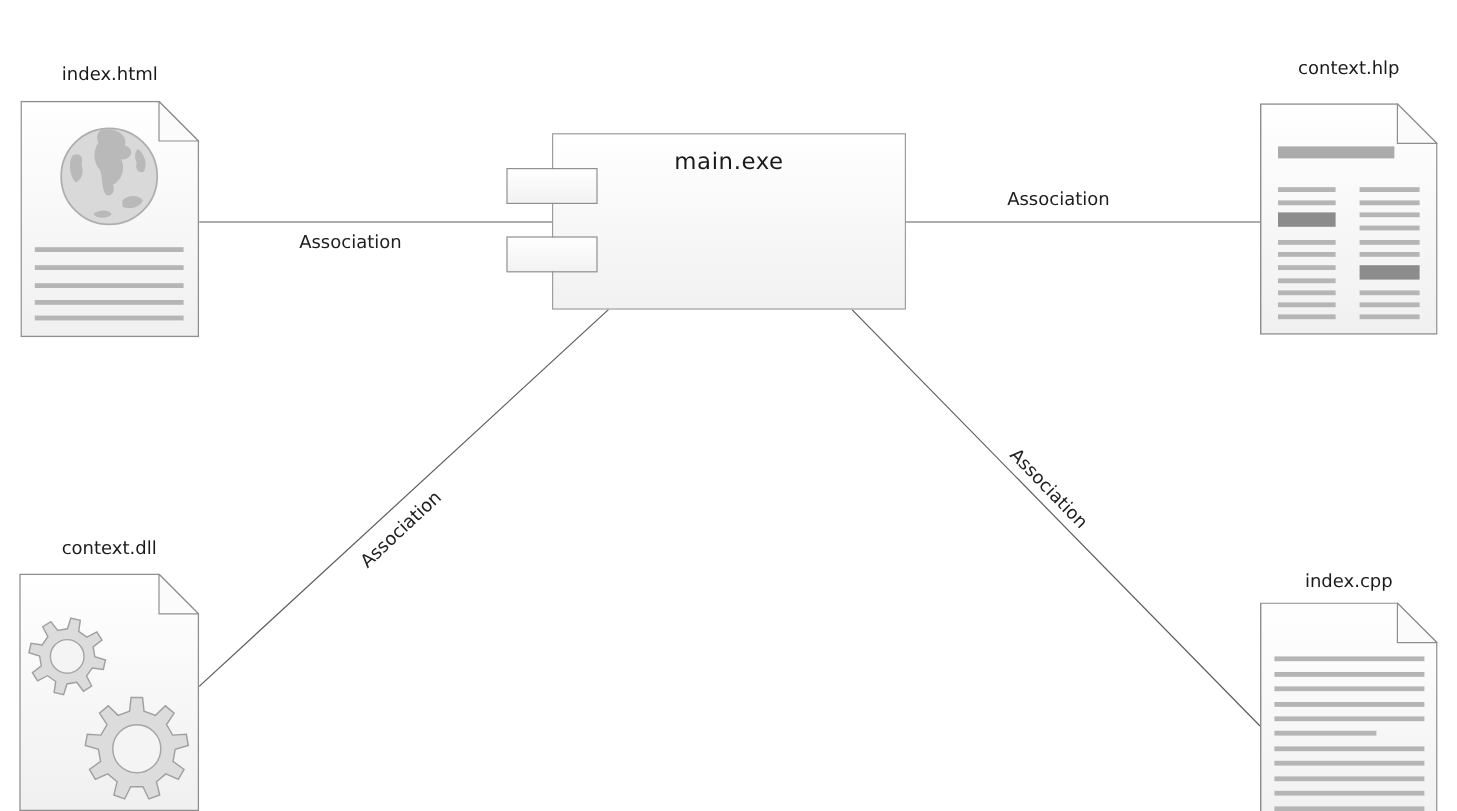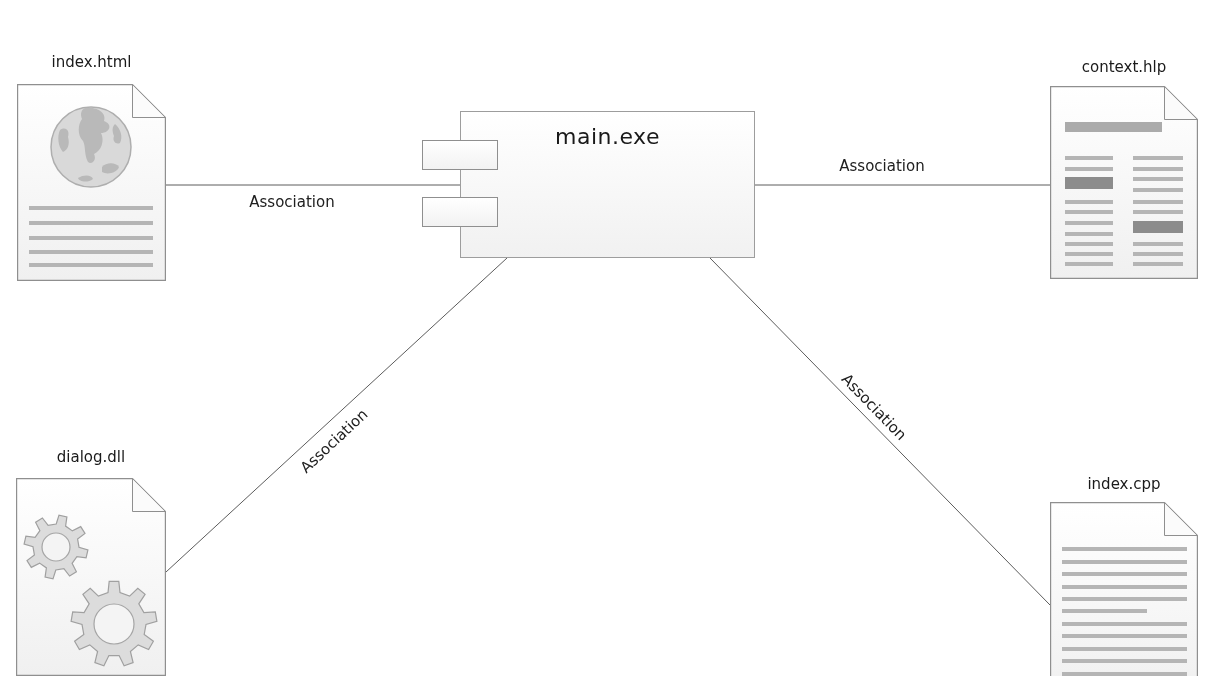--- a/index.html
+++ b/index.html
@@ -11,21 +11,21 @@
   }
   .connectors{position:absolute;left:0;top:0;width:1214px;height:676px;z-index:1;}
   .connectors line{stroke:#5c5c5c;stroke-width:1;}
   .node{position:absolute;z-index:2;}
   .node svg{display:block;}
   .component-box{
     position:absolute;left:460px;top:72px;width:295px;height:147px;z-index:2;
     background:linear-gradient(180deg,#ffffff 0%,#f1f1f1 100%);
     border:1px solid #9d9d9d;box-sizing:border-box;text-align:center;
   }
-  .component-title{padding-top:12px;font-size:22px;letter-spacing:.5px;color:#1a1a1a;}
+  .component-title{padding-top:12px;font-size:19px;letter-spacing:.5px;color:#1a1a1a;}
   .port{
     position:absolute;width:76px;height:30px;z-index:3;box-sizing:border-box;
     background:linear-gradient(180deg,#ffffff 0%,#f2f2f2 100%);
     border:1px solid #8f8f8f;
   }
   .port-top{left:422px;top:101px;}
   .port-bottom{left:422px;top:158px;}
   .node-title{
     position:absolute;z-index:4;font-size:15px;text-align:center;
     line-height:20px;color:#1a1a1a;white-space:nowrap;
@@ -118,37 +118,37 @@
         <rect class="doc-line" x="83" y="102" width="50" height="4"></rect>
         <rect class="doc-line" x="83" y="114" width="50" height="4"></rect>
         <rect class="doc-line" x="83" y="124" width="50" height="4"></rect>
         <rect class="doc-line-dark" x="83" y="135" width="50" height="12"></rect>
         <rect class="doc-line" x="83" y="156" width="50" height="4"></rect>
         <rect class="doc-line" x="83" y="166" width="50" height="4"></rect>
         <rect class="doc-line" x="83" y="176" width="50" height="4"></rect>
       </g>
     </svg>
   </div>
-  <div class="node-title" style="left:1050px;top:18px;width:148px">context.hlp</div>
+  <div class="node-title" style="left:1050px;top:8px;width:148px">context.hlp</div>
 
   <div class="node" style="left:16px;top:439px;width:150px;height:198px">
     <svg width="150" height="198" viewBox="0 0 150 198">
       <path class="doc-body" d="M0.6,0.6 L116.5,0.6 L149.4,33.5 L149.4,197.4 L0.6,197.4 Z"></path>
       <path class="doc-flap" d="M116.5,0.6 L116.5,33.5 L149.4,33.5 Z"></path>
       <g transform="translate(40,69)">
         <path class="gear" d="M0.2,-23.0 L3.0,-31.9 L10.9,-30.1 L9.6,-20.9 L16.4,-16.1 L24.7,-20.4 L29.0,-13.6 L21.6,-7.9 L23.0,0.2 L31.9,3.0 L30.1,10.9 L20.9,9.6 L16.1,16.4 L20.4,24.7 L13.6,29.0 L7.9,21.6 L-0.2,23.0 L-3.0,31.9 L-10.9,30.1 L-9.6,20.9 L-16.4,16.1 L-24.7,20.4 L-29.0,13.6 L-21.6,7.9 L-23.0,-0.2 L-31.9,-3.0 L-30.1,-10.9 L-20.9,-9.6 L-16.1,-16.4 L-20.4,-24.7 L-13.6,-29.0 L-7.9,-21.6 Z"></path>
         <circle class="gear-hole" r="14"></circle>
       </g>
       <g transform="translate(98,146)">
         <path class="gear" d="M-6.0,-31.4 L-4.8,-42.7 L4.8,-42.7 L6.0,-31.4 L15.6,-27.9 L23.8,-35.8 L31.1,-29.7 L24.8,-20.2 L29.9,-11.4 L41.3,-12.1 L42.9,-2.7 L32.0,0.4 L30.2,10.5 L39.4,17.2 L34.6,25.5 L24.2,20.9 L16.4,27.5 L19.1,38.5 L10.1,41.8 L5.1,31.6 L-5.1,31.6 L-10.1,41.8 L-19.1,38.5 L-16.4,27.5 L-24.2,20.9 L-34.6,25.5 L-39.4,17.2 L-30.2,10.5 L-32.0,0.4 L-42.9,-2.7 L-41.3,-12.1 L-29.9,-11.4 L-24.8,-20.2 L-31.1,-29.7 L-23.8,-35.8 L-15.6,-27.9 Z"></path>
         <circle class="gear-hole" r="20"></circle>
       </g>
     </svg>
   </div>
-  <div class="node-title" style="left:16px;top:408px;width:150px">dialog.dll</div>
+  <div class="node-title" style="left:16px;top:408px;width:150px">context.dll</div>
 
   <div class="node" style="left:1050px;top:463px;width:148px;height:197px">
     <svg width="148" height="197" viewBox="0 0 148 197">
       <path class="doc-body" d="M0.6,0.6 L114.5,0.6 L147.4,33.5 L147.4,196.4 L0.6,196.4 Z"></path>
       <path class="doc-flap" d="M114.5,0.6 L114.5,33.5 L147.4,33.5 Z"></path>
       <g>
         <rect class="doc-line" x="12" y="45" width="125" height="4"></rect>
         <rect class="doc-line" x="12" y="58" width="125" height="4"></rect>
         <rect class="doc-line" x="12" y="70" width="125" height="4"></rect>
         <rect class="doc-line" x="12" y="83" width="125" height="4"></rect>

